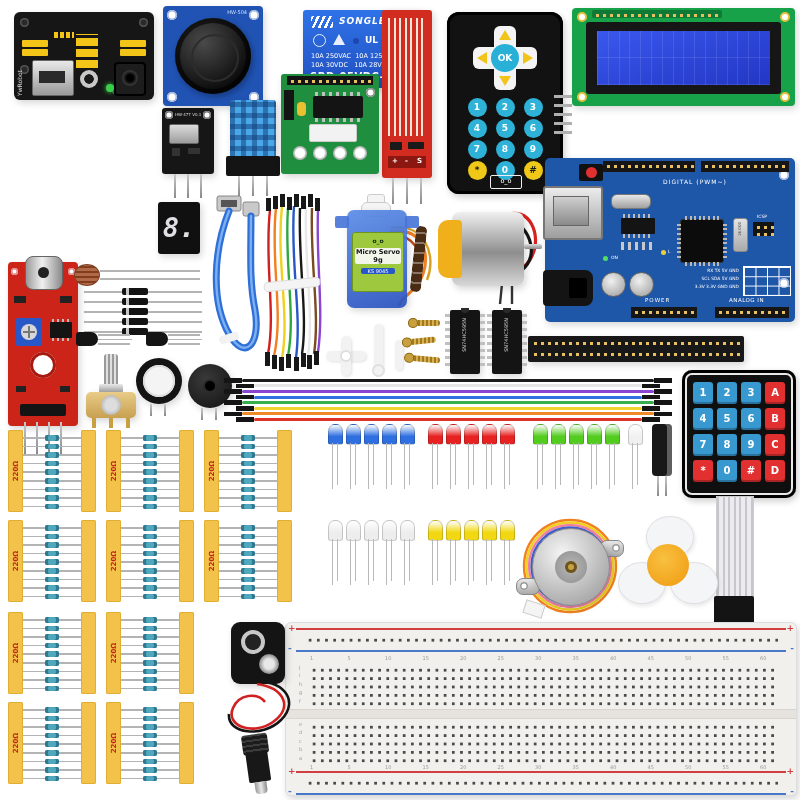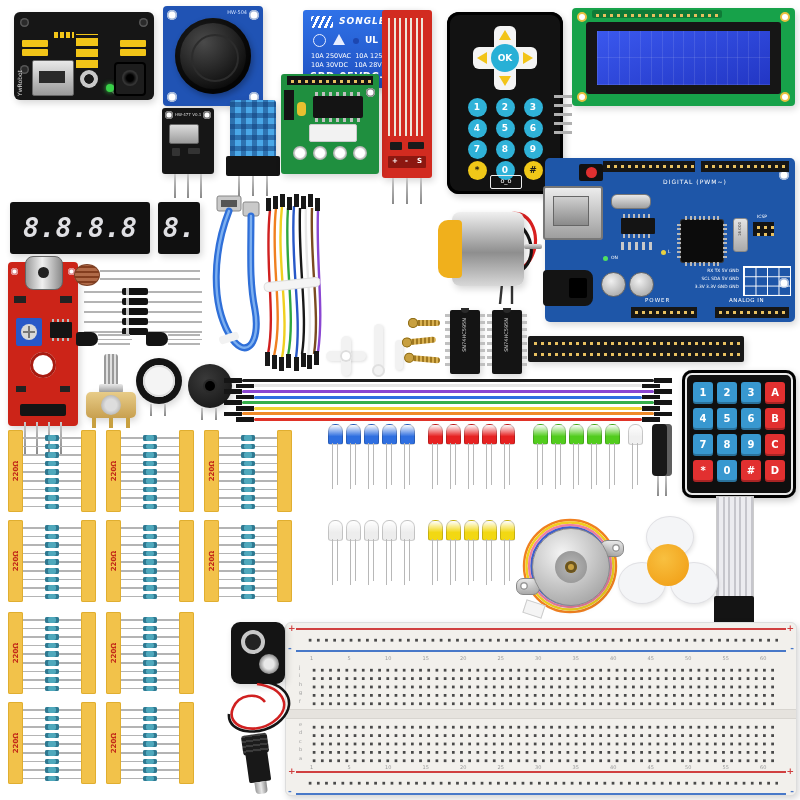--- a/index.html
+++ b/index.html
@@ -193,23 +193,20 @@
       <div class="diplegL" style="top:-4px;bottom:auto;left:2px;right:2px;width:auto;height:4px;background:repeating-linear-gradient(90deg,#c0c0c0 0 3px,transparent 3px 7px)"></div>
       <div class="diplegL" style="top:auto;bottom:-4px;left:2px;right:2px;width:auto;height:4px;background:repeating-linear-gradient(90deg,#c0c0c0 0 3px,transparent 3px 7px)"></div>
     </div>
     <div class="c" style="left:28px;top:50px;width:46px;height:16px;background:#f2f2f2;border:1px solid #ccc;border-radius:2px"></div>
     <div class="c" style="left:12px;top:72px;width:14px;height:14px;border-radius:50%;background:radial-gradient(circle,#fff 45%,#bbb 60%,#999)"></div>
     <div class="c" style="left:32px;top:72px;width:14px;height:14px;border-radius:50%;background:radial-gradient(circle,#fff 45%,#bbb 60%,#999)"></div>
     <div class="c" style="left:52px;top:72px;width:14px;height:14px;border-radius:50%;background:radial-gradient(circle,#fff 45%,#bbb 60%,#999)"></div>
     <div class="c" style="left:72px;top:72px;width:14px;height:14px;border-radius:50%;background:radial-gradient(circle,#fff 45%,#bbb 60%,#999)"></div>
   </div>
 
-  <div class="c sh seg" style="left:10px;top:202px;width:140px;height:52px;font-size:27px;line-height:52px">
-    <span>8.8.8.8</span>
-  </div>
   <div class="c sh seg" style="left:158px;top:202px;width:42px;height:52px;font-size:27px;line-height:52px">
     <span>8.</span>
   </div>
 
   <svg class="c" style="left:205px;top:192px" width="62" height="180" viewBox="0 0 62 180">
     <rect x="12" y="4" width="24" height="15" rx="2" fill="#c9c9c9" stroke="#888"></rect>
     <rect x="16" y="8" width="16" height="7" fill="#555"></rect>
     <rect x="38" y="10" width="16" height="14" rx="2" fill="#c9c9c9" stroke="#888"></rect>
     <path d="M24,19 C8,60 6,110 24,142 C40,170 56,152 50,118 C44,88 46,60 46,24" fill="none" stroke="#2f6fd8" stroke-width="7" stroke-linecap="round"></path>
     <path d="M24,19 C8,60 6,110 24,142 C40,170 56,152 50,118 C44,88 46,60 46,24" fill="none" stroke="#7db0f0" stroke-width="2.4" stroke-linecap="round"></path>
@@ -242,20 +239,38 @@
         <rect x="23" y="165" width="5" height="14"></rect>
         <rect x="30" y="162" width="5" height="14"></rect>
         <rect x="38" y="165" width="5" height="14"></rect>
         <rect x="45" y="161" width="5" height="14"></rect>
         <rect x="51" y="163" width="5" height="14"></rect>
         <rect x="58" y="159" width="5" height="14"></rect>
     </g>
     <rect x="8" y="88" width="56" height="9" rx="4" transform="rotate(-6 36 92)" fill="#f4f4f4" stroke="#ddd"></rect>
   </svg>
 
+  <div class="c" style="left:325px;top:194px;width:112px;height:122px">
+    <svg class="c" style="left:46px;top:28px" width="66" height="90" viewBox="0 0 66 90">
+      <path d="M18,10 C50,4 60,30 52,52 C46,70 30,74 28,84" fill="none" stroke="#f08020" stroke-width="3"></path>
+      <path d="M16,14 C44,10 54,32 46,52" fill="none" stroke="#c04818" stroke-width="2.4"></path>
+      <path d="M20,6 C54,0 66,34 56,58" fill="none" stroke="#d8a020" stroke-width="2.4"></path>
+    </svg>
+    <div class="c" style="left:88px;top:32px;width:11px;height:66px;background:#4a2c14;border-radius:5px;transform:rotate(6deg);background-image:repeating-linear-gradient(0deg,transparent 0 8px,rgba(255,255,255,.35) 8px 10px)"></div>
+    <div class="c" style="left:42px;top:0px;width:16px;height:12px;background:#f4f4f4;border-radius:3px;border:1px solid #ccc"></div>
+    <div class="c" style="left:36px;top:8px;width:28px;height:13px;background:#f4f4f4;border-radius:6px;border:1px solid #ccc"></div>
+    <div class="c sh" style="left:22px;top:16px;width:60px;height:98px;background:linear-gradient(160deg,rgba(90,140,230,.92),rgba(40,80,190,.92));border-radius:7px"></div>
+    <div class="c" style="left:10px;top:22px;width:14px;height:12px;background:rgba(70,115,215,.9);border-radius:2px"></div>
+    <div class="c" style="left:80px;top:22px;width:14px;height:12px;background:rgba(70,115,215,.9);border-radius:2px"></div>
+    <div class="c" style="left:27px;top:38px;width:50px;height:58px;background:#9ec83e;border-radius:3px;border:1px solid #6e9420;text-align:center">
+      <div style="font-size:6px;font-weight:bold;color:#10300e;margin-top:4px">o_o</div>
+      <div style="font-size:6.6px;font-weight:bold;color:#111;background:#f2f6ea;border-radius:2px;margin:4px 2px 0 2px">Micro Servo 9g</div>
+      <div style="font-size:5px;color:#fff;background:#2858c8;border-radius:2px;margin:4px 8px 0 8px">KS 9045</div>
+    </div>
+  </div>
 
   <div class="c" style="left:438px;top:200px;width:110px;height:110px">
     <svg class="c" style="left:0;top:0" width="110" height="110" viewBox="0 0 110 110">
       <path d="M66,16 C92,4 104,36 94,56 C88,70 76,72 72,80" fill="none" stroke="#d82020" stroke-width="3.2"></path>
       <path d="M60,14 C94,22 102,56 84,70 C76,76 68,74 66,82" fill="none" stroke="#151515" stroke-width="3.2"></path>
       <line x1="64" y1="84" x2="62" y2="104" stroke="#333" stroke-width="2.4"></line>
       <line x1="74" y1="84" x2="74" y2="104" stroke="#333" stroke-width="2.4"></line>
     </svg>
     <div class="c sh" style="left:14px;top:12px;width:72px;height:74px;border-radius:8px;background:linear-gradient(180deg,#f0f0f0,#8e8e8e 55%,#d8d8d8)"></div>
     <div class="c" style="left:0;top:20px;width:24px;height:58px;background:#f0b01c;border-radius:10px 4px 4px 10px"></div>

